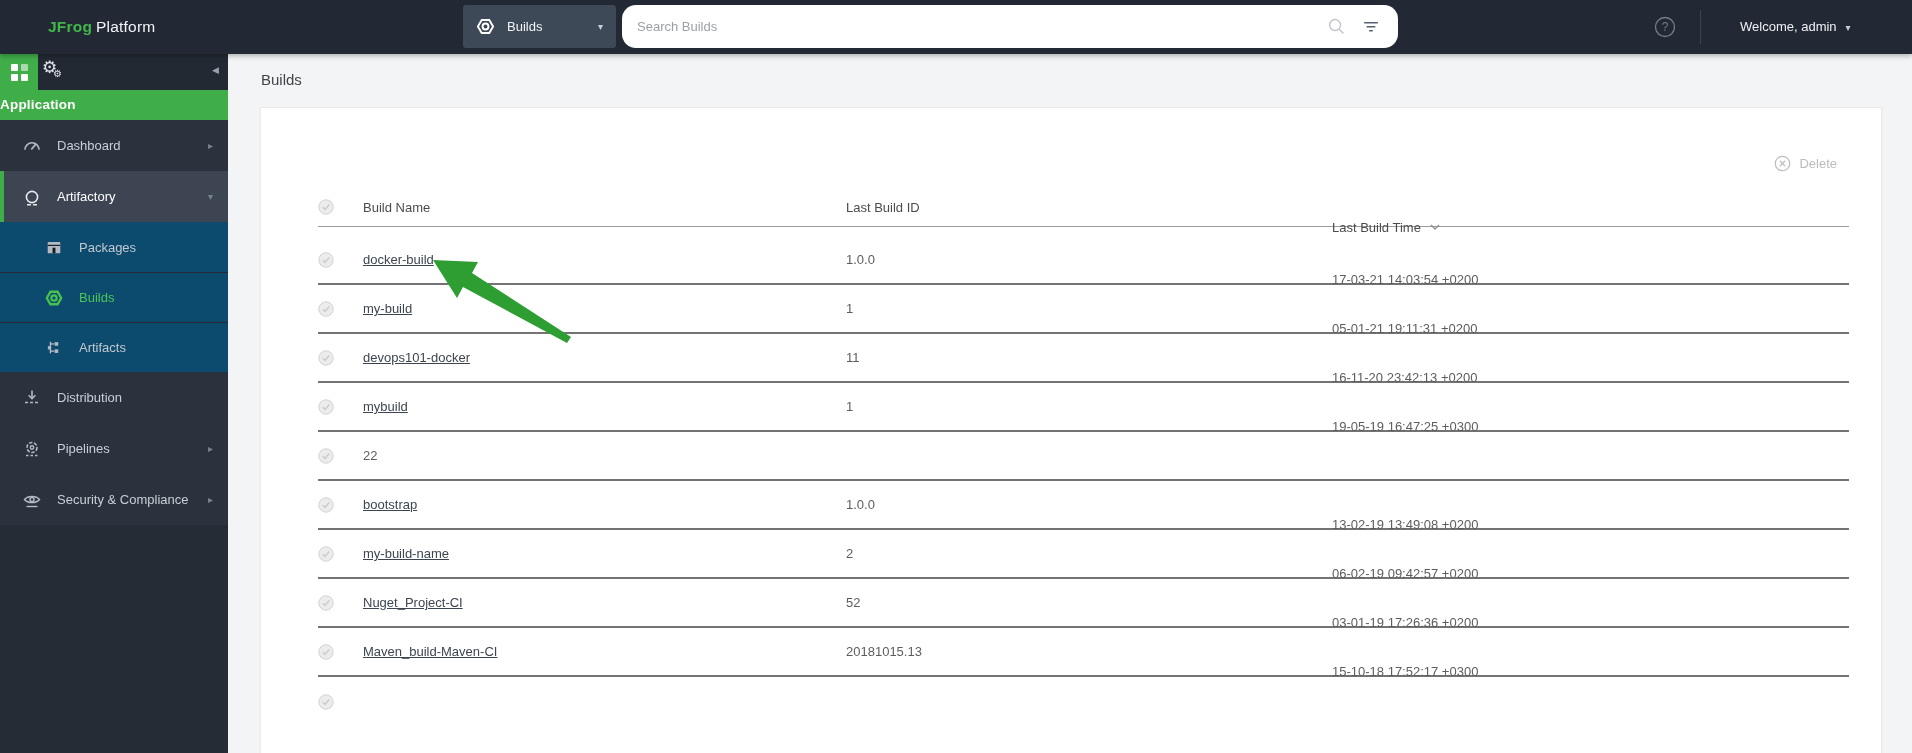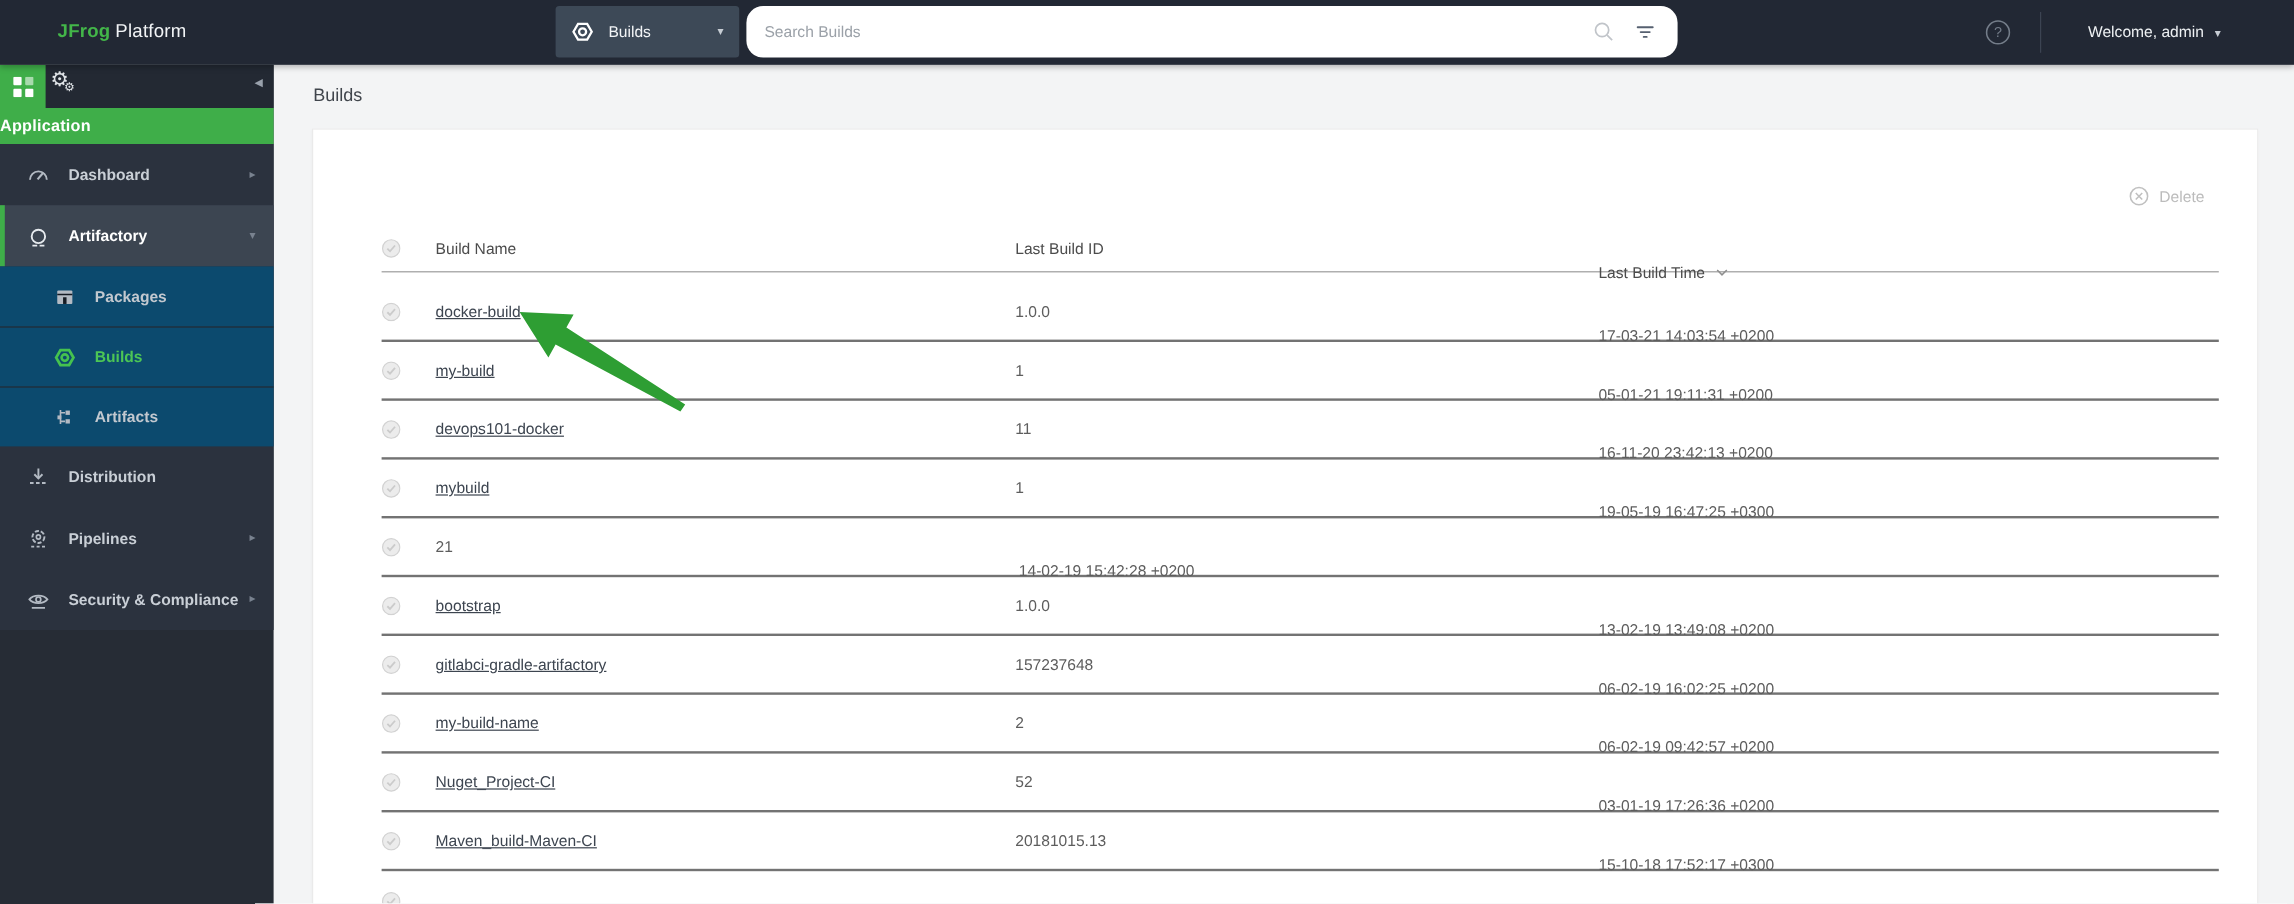--- a/index.html
+++ b/index.html
@@ -58,21 +58,21 @@
   .apps-sq { position: absolute; left: 0; top: 0; width: 38px; height: 36px;
              background: #3fae49; display: grid; place-items: center; cursor: pointer; }
   .gears { position: absolute; left: 42px; top: 3px; color: #dfe3e7; cursor: pointer; }
   .gears .g1 { font-size: 17px; }
   .gears .g2 { font-size: 10px; position: relative; left: -4px; top: 4px; }
   .collapse { position: absolute; right: 9px; top: 11px; color: #99a1ac; font-size: 9px; cursor: pointer; }
 
   .app-band { height: 30px; background: #3fae49; color: #fff; 
               line-height: 30px; font-size: 13.5px; font-weight: 700; letter-spacing: .2px; }
 
-  .menu { background: #2b323e; font-weight: bold; }
+  .menu { background: #2b323e; }
   .mi { height: 51px; display: flex; align-items: center; padding: 0 15px 0 22px;
         color: #c9cfd6; font-size: 13px; cursor: pointer; }
   .mi .ic { width: 20px; height: 20px; margin-right: 15px; flex: none; }
   .mi .chev { margin-left: auto; color: #79828f; font-size: 10px; }
   .mi.selected { background: #3c4551; border-left: 4px solid #3fae49; padding-left: 18px; color: #fff; }
 
   .submenu { background: #0c4a6e; }
   .smi { height: 50px; display: flex; align-items: center; padding-left: 45px;
          color: #c2c8cf; font-size: 13px; cursor: pointer; }
   .smi + .smi { border-top: 1px solid #232a34; }
@@ -325,49 +325,38 @@
           <span class="c-name"><a>mybuild</a></span>
           <span class="c-id">1</span>
           <span class="c-time">19-05-19 16:47:25 +0300</span>
         </div>
         <div class="row">
           <span class="c-check">
               <svg class="ck">
                 <use href="#i-check"></use>
               </svg>
             </span>
-          <span class="c-id">21</span>
-          <span class="c-time">14-02-19 15:42:28 +0200</span>
+          <span class="c-id">22</span>
         </div>
         <div class="row">
           <span class="c-check">
               <svg class="ck">
                 <use href="#i-check"></use>
               </svg>
             </span>
           <span class="c-name"><a>bootstrap</a></span>
           <span class="c-id">1.0.0</span>
           <span class="c-time">13-02-19 13:49:08 +0200</span>
         </div>
         <div class="row">
           <span class="c-check">
               <svg class="ck">
                 <use href="#i-check"></use>
               </svg>
             </span>
-          <span class="c-name"><a>gitlabci-gradle-artifactory</a></span>
-          <span class="c-id">157237648</span>
-          <span class="c-time">06-02-19 16:02:25 +0200</span>
-        </div>
-        <div class="row">
-          <span class="c-check">
-              <svg class="ck">
-                <use href="#i-check"></use>
-              </svg>
-            </span>
           <span class="c-name"><a>my-build-name</a></span>
           <span class="c-id">2</span>
           <span class="c-time">06-02-19 09:42:57 +0200</span>
         </div>
         <div class="row">
           <span class="c-check">
               <svg class="ck">
                 <use href="#i-check"></use>
               </svg>
             </span>

